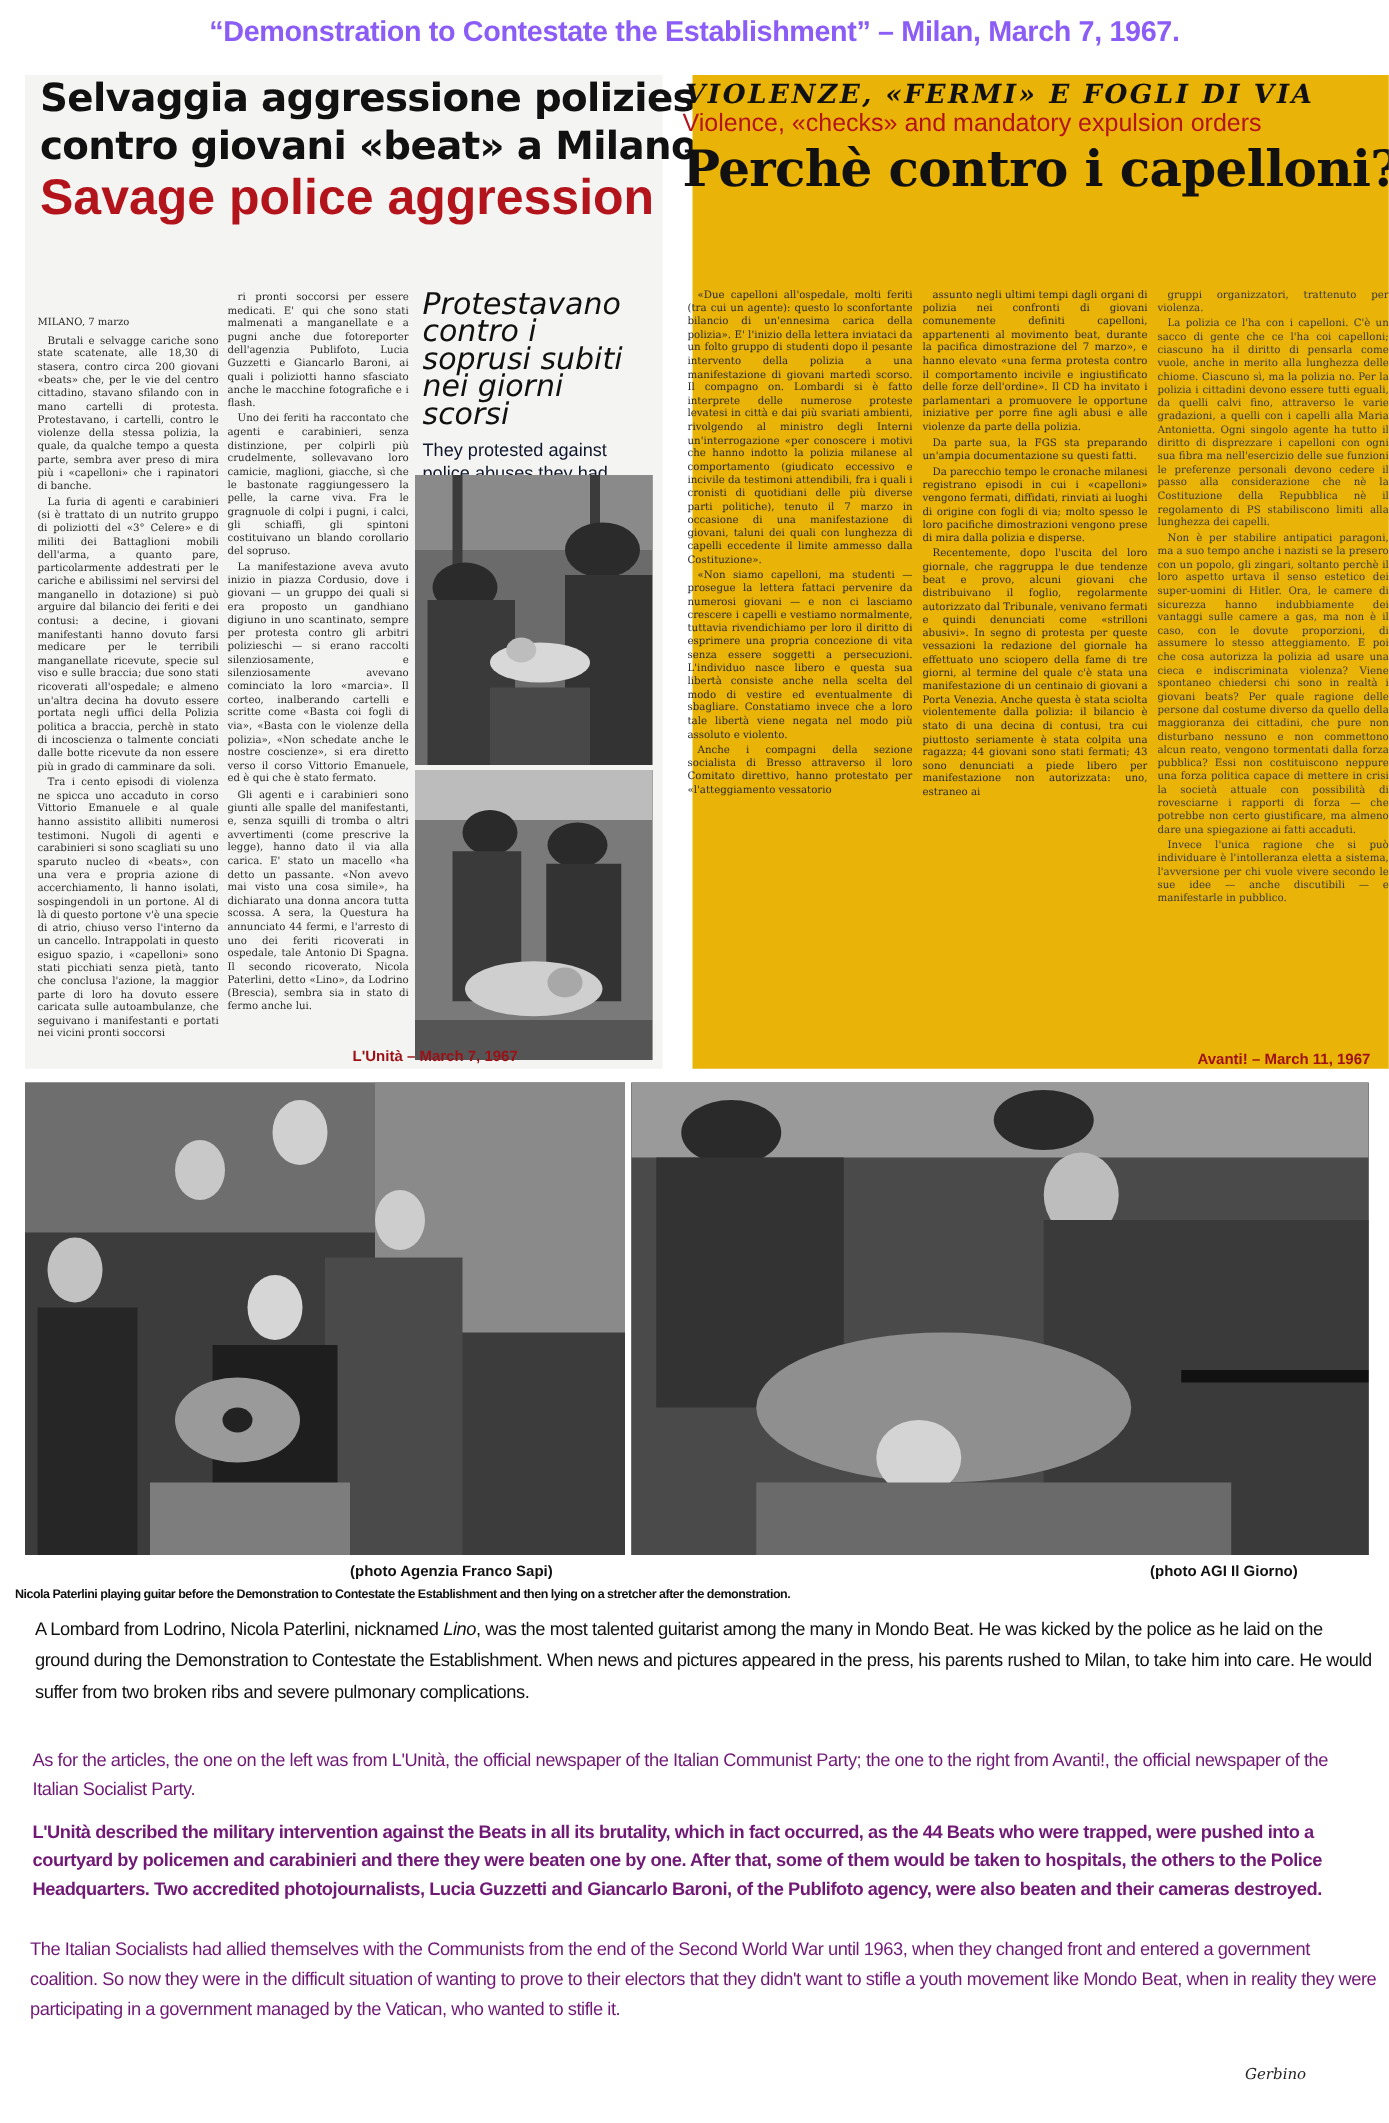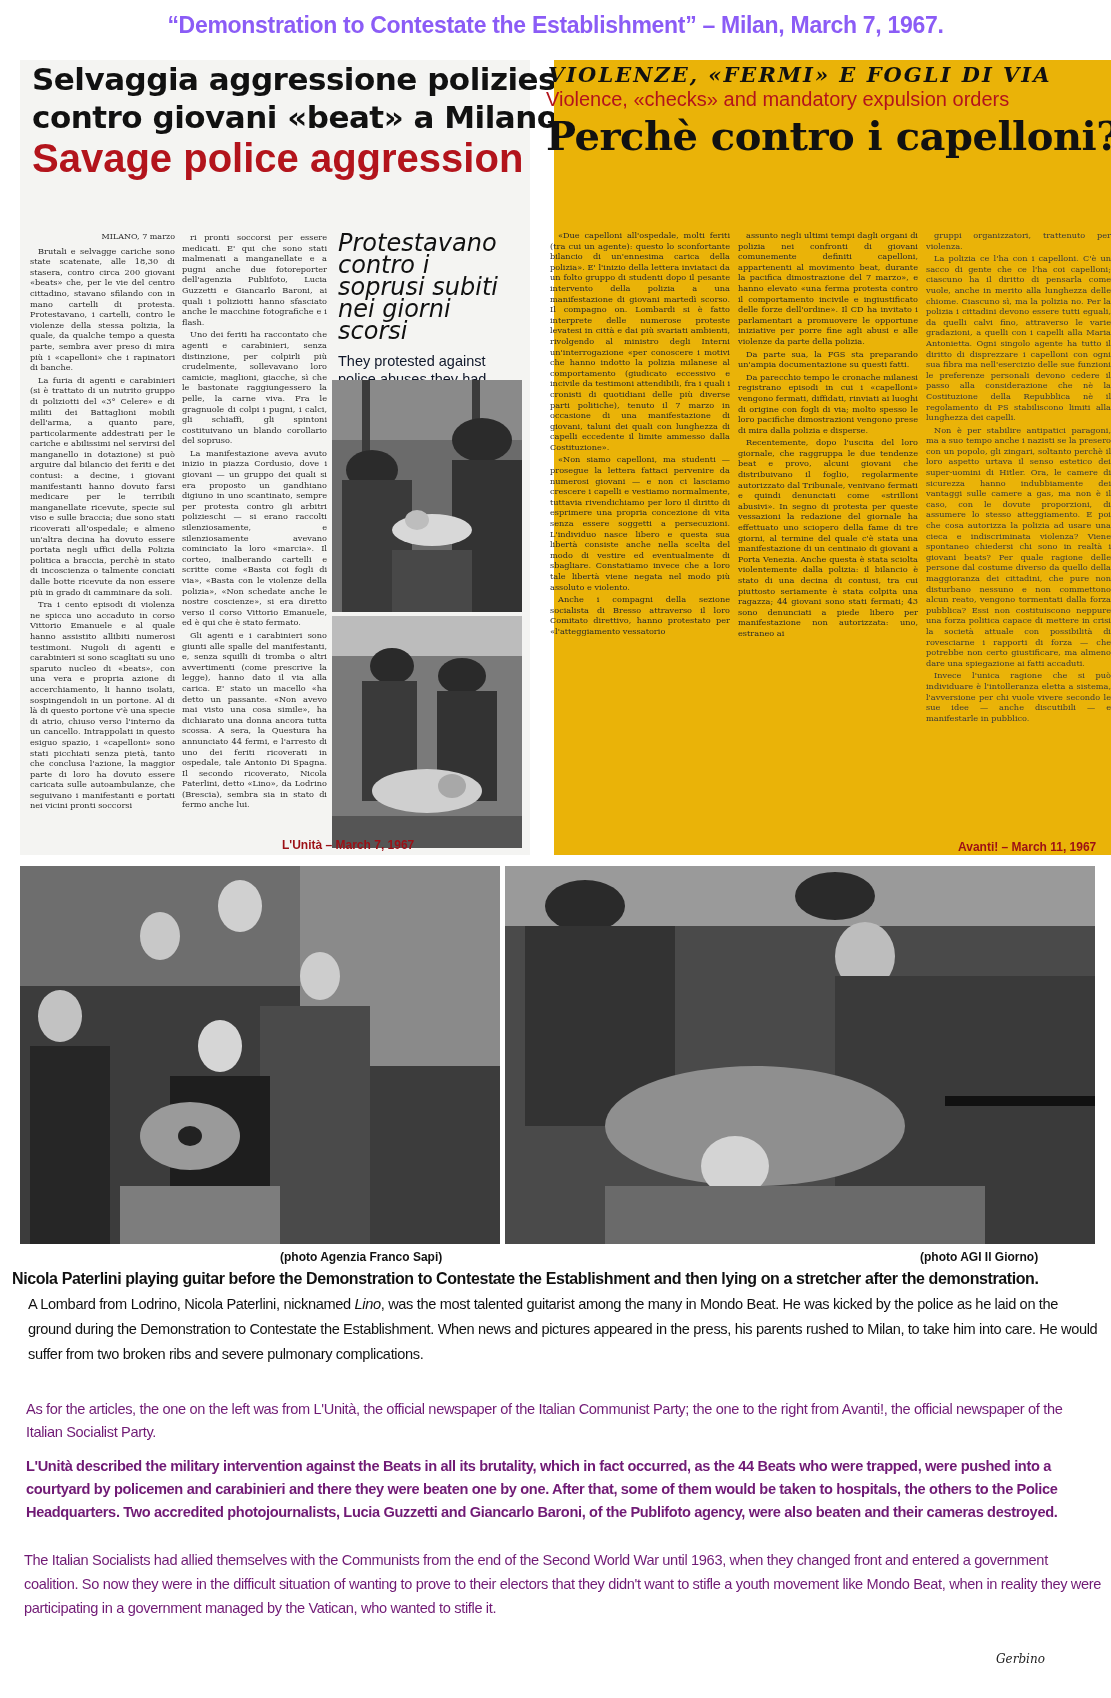--- a/index.html
+++ b/index.html
@@ -7,39 +7,39 @@
   .abs { position: absolute; }
   .page-title { left: 0; top: 12px; width: 1111px; text-align: center; font-family: "Liberation Sans", sans-serif; font-weight: bold; font-size: 23px; color: #8b5cf6; letter-spacing: -0.3px; }
 
   
   .left-article { left: 20px; top: 60px; width: 510px; height: 795px; background: #f4f4f2; }
   .it-head { font-family: "DejaVu Sans", sans-serif; font-weight: bold; font-size: 31px; color: #111; letter-spacing: -0.5px; line-height: 38px; white-space: nowrap; }
   .en-head-left { font-family: Liberation Sans, sans-serif; font-weight: bold; color: #b3141c; white-space: nowrap; }
 
   .news-col { font-family: "DejaVu Serif", serif; font-size: 8.2px; line-height: 10.6px; color: #2a2a2a; text-align: justify; overflow: hidden; }
   .news-col p { margin: 0 0 2px 0; text-indent: 8px; }
-  .dateline { text-align: right; font-size: 8px; margin-bottom: 3px; font-family: "DejaVu Serif", serif; }
+  .dateline { text-align: left; font-size: 8px; margin-bottom: 3px; font-family: "DejaVu Serif", serif; margin-top: 21px; }
 
   .sidebar-head { font-family: "DejaVu Sans", sans-serif; font-style: italic; font-size: 24px; line-height: 22px; color: #111; }
   .sidebar-en { font-family: "Liberation Sans", sans-serif; font-size: 14.5px; line-height: 18px; color: #0f172a; }
 
   .photo { background: #5a5a5a; overflow: hidden; }
   .photo svg { display: block; }
 
   .source-label { font-family: "Liberation Sans", sans-serif; font-weight: bold; font-size: 12px; color: #9c1016; white-space: nowrap; }
 
   
   .right-article { left: 554px; top: 60px; width: 565px; height: 795px; background: #eab308; }
   .it-kicker { font-family: "DejaVu Serif", serif; font-style: italic; font-weight: bold; font-size: 21px; letter-spacing: 2px; color: #111; white-space: nowrap; }
   .en-kicker { font-family: "Liberation Sans", sans-serif; font-size: 20px; color: #b3141c; white-space: nowrap; }
   .it-big { font-family: "DejaVu Serif", serif; font-weight: bold; font-size: 40px; color: #111; white-space: nowrap; letter-spacing: -0.5px; }
   .en-big { font-family: "Liberation Sans", sans-serif; font-weight: bold; font-size: 37px; color: #c8141e; white-space: nowrap; }
 
   .credit { font-family: "Liberation Sans", sans-serif; font-weight: bold; font-size: 12px; color: #111; white-space: nowrap; }
-  .caption-line { font-family: "Liberation Sans", sans-serif; font-weight: bold; font-size: 16px; color: #111; white-space: nowrap; letter-spacing: -0.4px; text-align: right; }
+  .caption-line { font-family: "Liberation Sans", sans-serif; font-weight: bold; font-size: 10px; color: #111; white-space: nowrap; letter-spacing: -0.4px; text-align: right; }
   .body-black { font-family: "Liberation Sans", sans-serif; font-size: 14.6px; line-height: 25px; color: #111; letter-spacing: -0.35px; }
   .body-red { font-family: "Liberation Sans", sans-serif; font-size: 14.6px; line-height: 23px; color: #701a75; letter-spacing: -0.35px; }
   .body-red p, .body-black p { margin: 0; }
   .signature { font-family: "DejaVu Serif", serif; font-style: italic; font-size: 12px; color: #222; }
 </style>
 </head>
 <body>
 
 <div class="abs page-title">“Demonstration to Contestate the Establishment” – Milan, March 7, 1967.</div>
 

